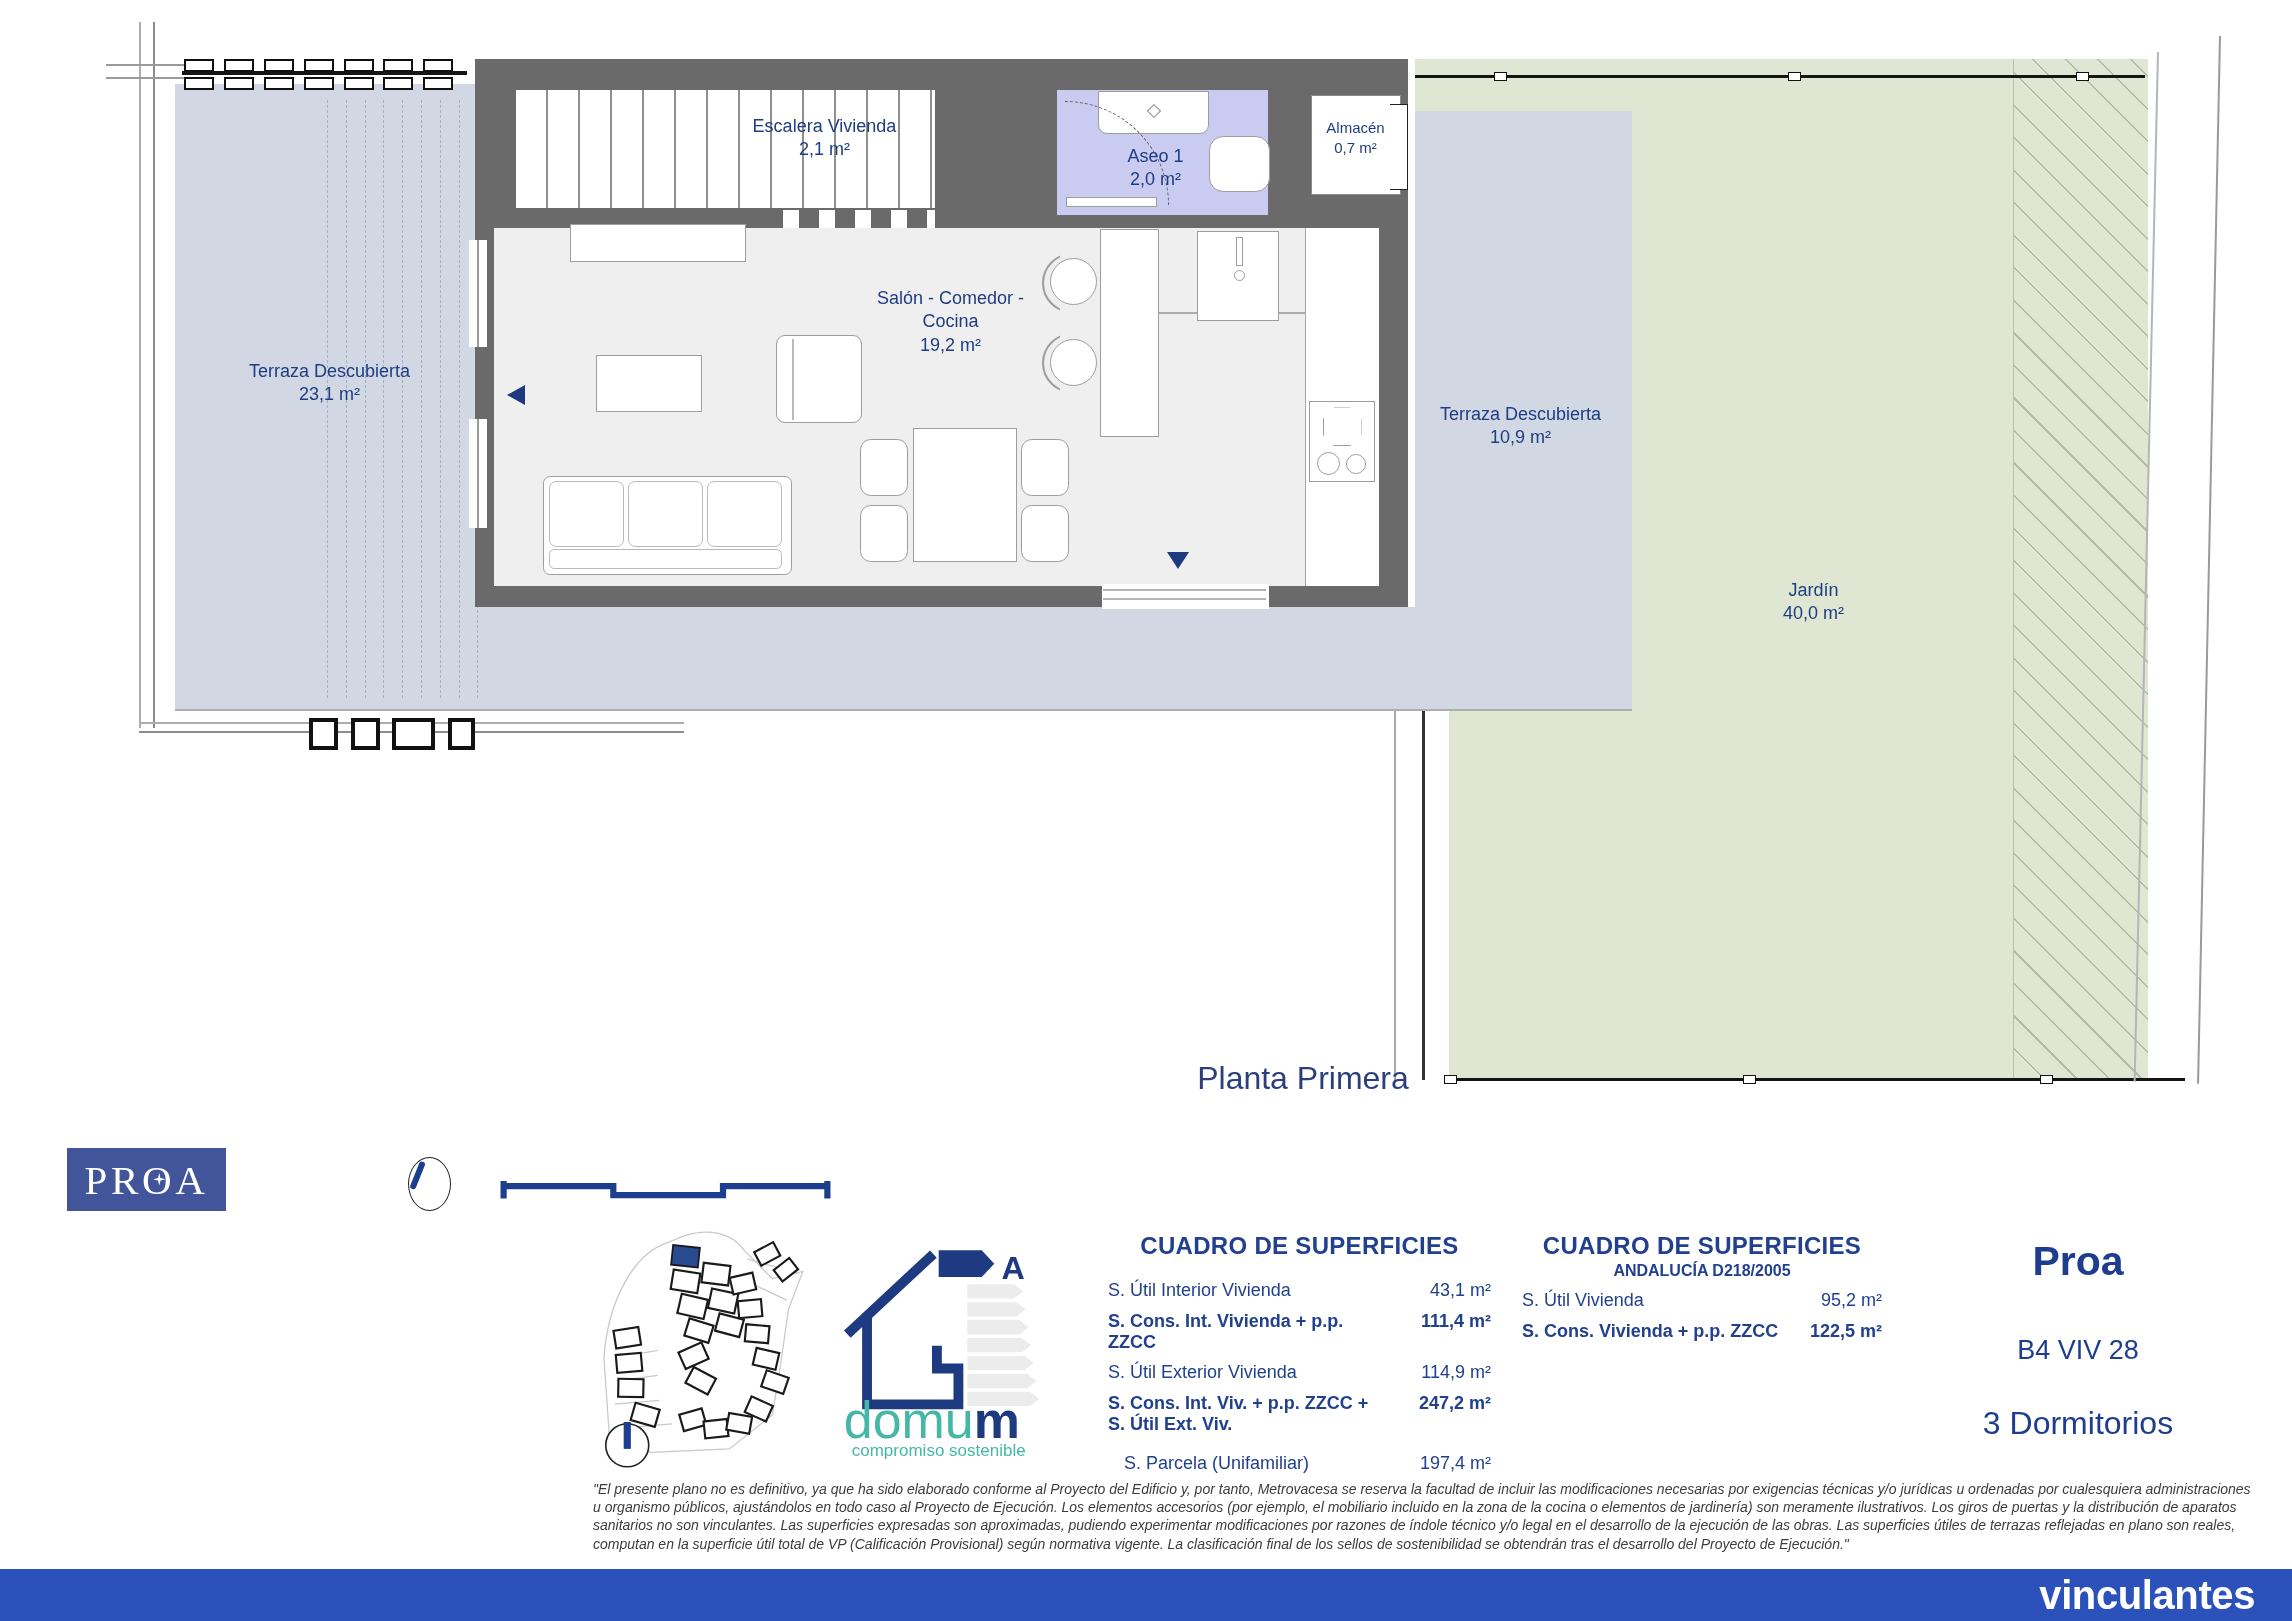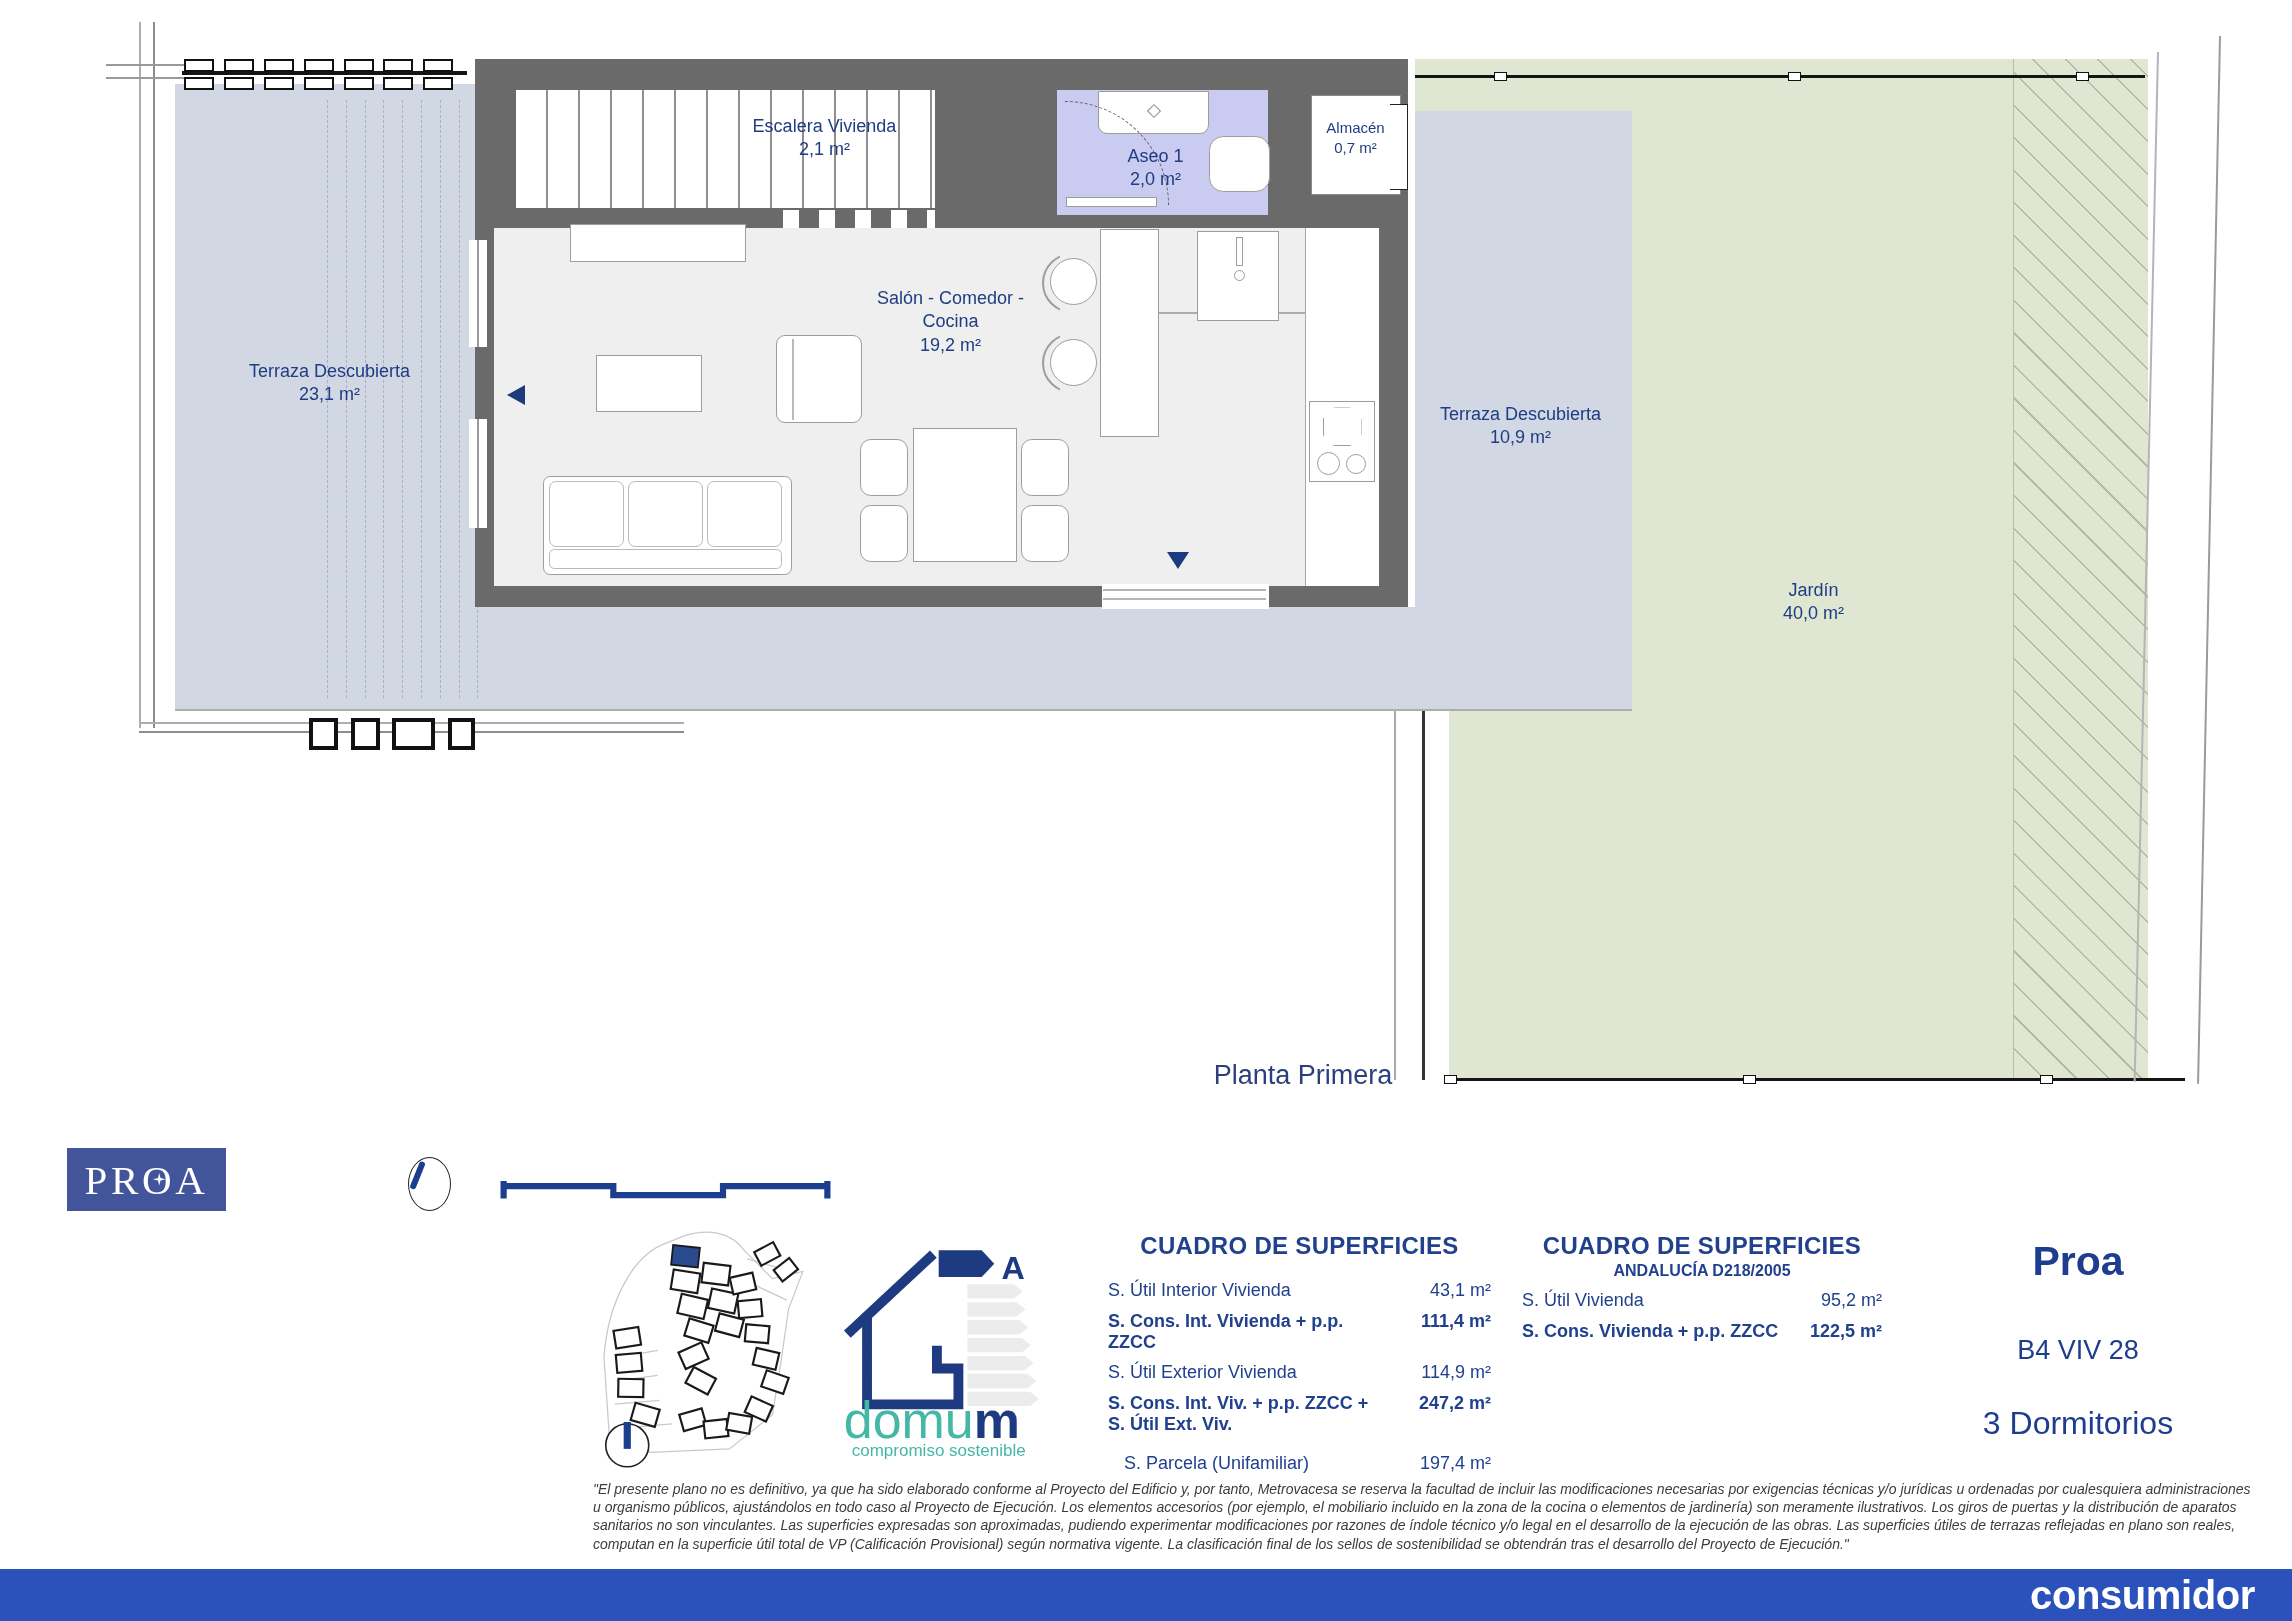--- a/index.html
+++ b/index.html
@@ -241,21 +241,21 @@
   </div>
   <div class="abs lbl" style="left:1377px;top:403px;width:287px;">
     <span>Terraza Descubierta</span>
     <span class="area">10,9 m²</span>
   </div>
   <div class="abs lbl" style="left:1670px;top:579px;width:287px;">
     <span>Jardín</span>
     <span class="area">40,0 m²</span>
   </div>
 
-  <div class="abs" style="left:1164px;top:1060px;width:278px;text-align:center;color:#2c3f7d;font-size:27px;">Planta Primera</div>
+  <div class="abs" style="left:1164px;top:1060px;width:278px;text-align:center;color:#2c3f7d;font-size:32px;">Planta Primera</div>
 
   <div class="abs proa-logo" style="left:67px;top:1148px;width:159px;height:63px;">
     <span>PROA</span>
     <span class="star4 abs" style="left:86px;top:25px;width:12.5px;height:12.5px;"></span>
   </div>
 
   <div class="abs" style="left:408px;top:1157px;width:41px;height:52px;border:1.8px solid #222;border-radius:50%;background:#fff;">
     <div style="position:absolute;left:10.7px;top:3.6px;width:6.3px;height:29px;background:#1c3e8e;transform:rotate(22deg);transform-origin:top center;border-radius:2.7px;"></div>
   </div>
 
@@ -360,17 +360,17 @@
 
   <div class="abs unitblk" style="left:1917px;top:1238px;width:322px;">
     <div style="font-size:41px;font-weight:bold;">Proa</div>
     <div style="font-size:27px;margin-top:50px;">B4 VIV 28</div>
     <div style="font-size:32px;margin-top:39px;">3 Dormitorios</div>
   </div>
 
   <div class="abs disc" style="left:593px;top:1480px;width:1668px;">"El presente plano no es definitivo, ya que ha sido elaborado conforme al Proyecto del Edificio y, por tanto, Metrovacesa se reserva la facultad de incluir las modificaciones necesarias por exigencias técnicas y/o jurídicas u ordenadas por cualesquiera administraciones u organismo públicos, ajustándolos en todo caso al Proyecto de Ejecución. Los elementos accesorios (por ejemplo, el mobiliario incluido en la zona de la cocina o elementos de jardinería) son meramente ilustrativos. Los giros de puertas y la distribución de aparatos sanitarios no son vinculantes. Las superficies expresadas son aproximadas, pudiendo experimentar modificaciones por razones de índole técnico y/o legal en el desarrollo de la ejecución de las obras. Las superficies útiles de terrazas reflejadas en plano son reales, computan en la superficie útil total de VP (Calificación Provisional) según normativa vigente. La clasificación final de los sellos de sostenibilidad se obtendrán tras el desarrollo del Proyecto de Ejecución."</div>
 
   <div class="abs footer" style="left:0;top:1569px;width:2293px;height:52px;">
-    <div style="position:absolute;right:38px;top:3.6px;color:#fff;font-size:40px;font-weight:bold;letter-spacing:-0.4px;">consumidor</div>
+    <div style="position:absolute;right:38px;top:3.6px;color:#fff;font-size:40px;font-weight:bold;letter-spacing:-0.4px;">vinculantes</div>
   </div>
 
 </div>
 
 
 </body></html>

